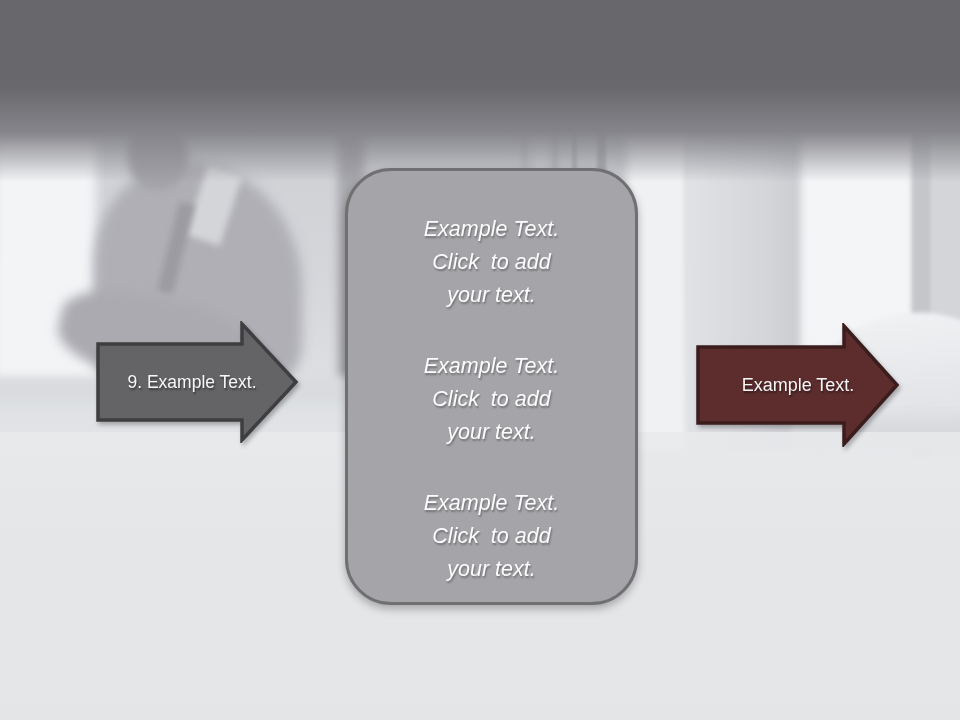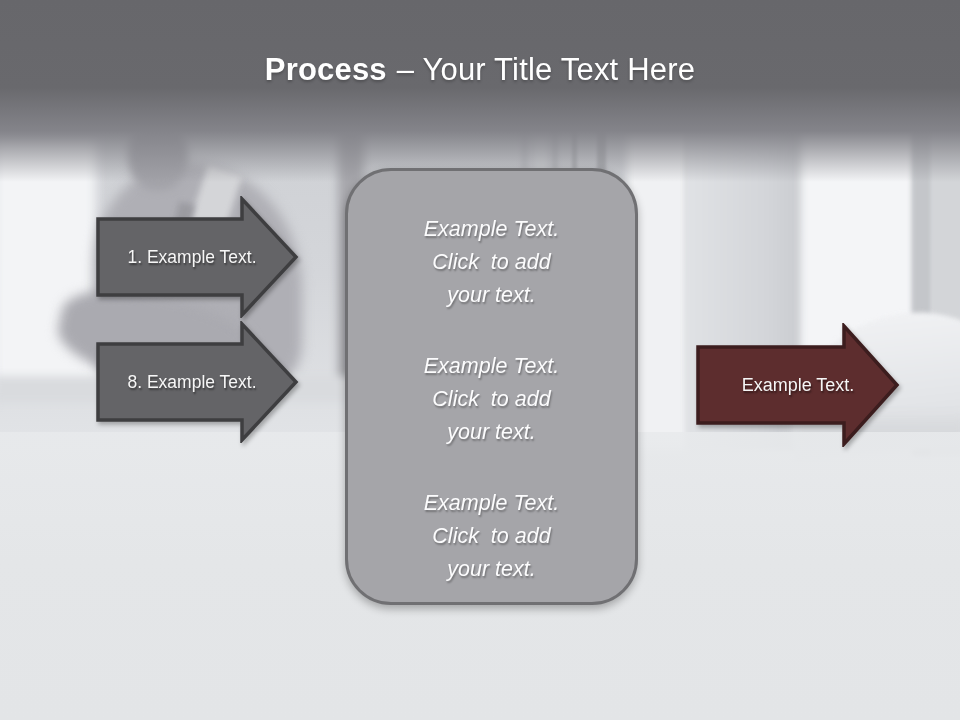--- a/index.html
+++ b/index.html
@@ -97,36 +97,27 @@
     <div class="win-right"></div>
     <div class="frame-right"></div>
     <div class="edge-right"></div>
     <div class="chair"></div>
     <div class="chair-shadow"></div>
     <div class="floor"></div>
   </div>
 
   <div class="header"></div>
 
-  <div class="title">
-    <span class="em">Process</span><span class="rest">– Your Title Text Here</span>
-  </div>
 
-  <div class="arrow arrow-1">
-    <svg width="204" height="122" viewBox="0 0 204 122">
-      <polygon points="2,23 146,23 146,3 200,61 146,119 146,99 2,99" stroke-width="3.5" stroke-linejoin="miter" fill="#646467" stroke="#3e3e40"></polygon>
-    </svg>
-    <div class="label">1. Example Text.</div>
-  </div>
 
   <div class="arrow arrow-2">
     <svg width="204" height="122" viewBox="0 0 204 122">
       <polygon points="2,23 146,23 146,3 200,61 146,119 146,99 2,99" stroke-width="3.5" stroke-linejoin="miter" fill="#646467" stroke="#3e3e40"></polygon>
     </svg>
-    <div class="label">8. Example Text.</div>
+    <div class="label">9. Example Text.</div>
   </div>
 
 
   <div class="panel">
     <div class="tb">
       <div>Example Text.</div>
       <div>Click  to add</div>
       <div>your text.</div>
     </div>
     <div class="tb">

